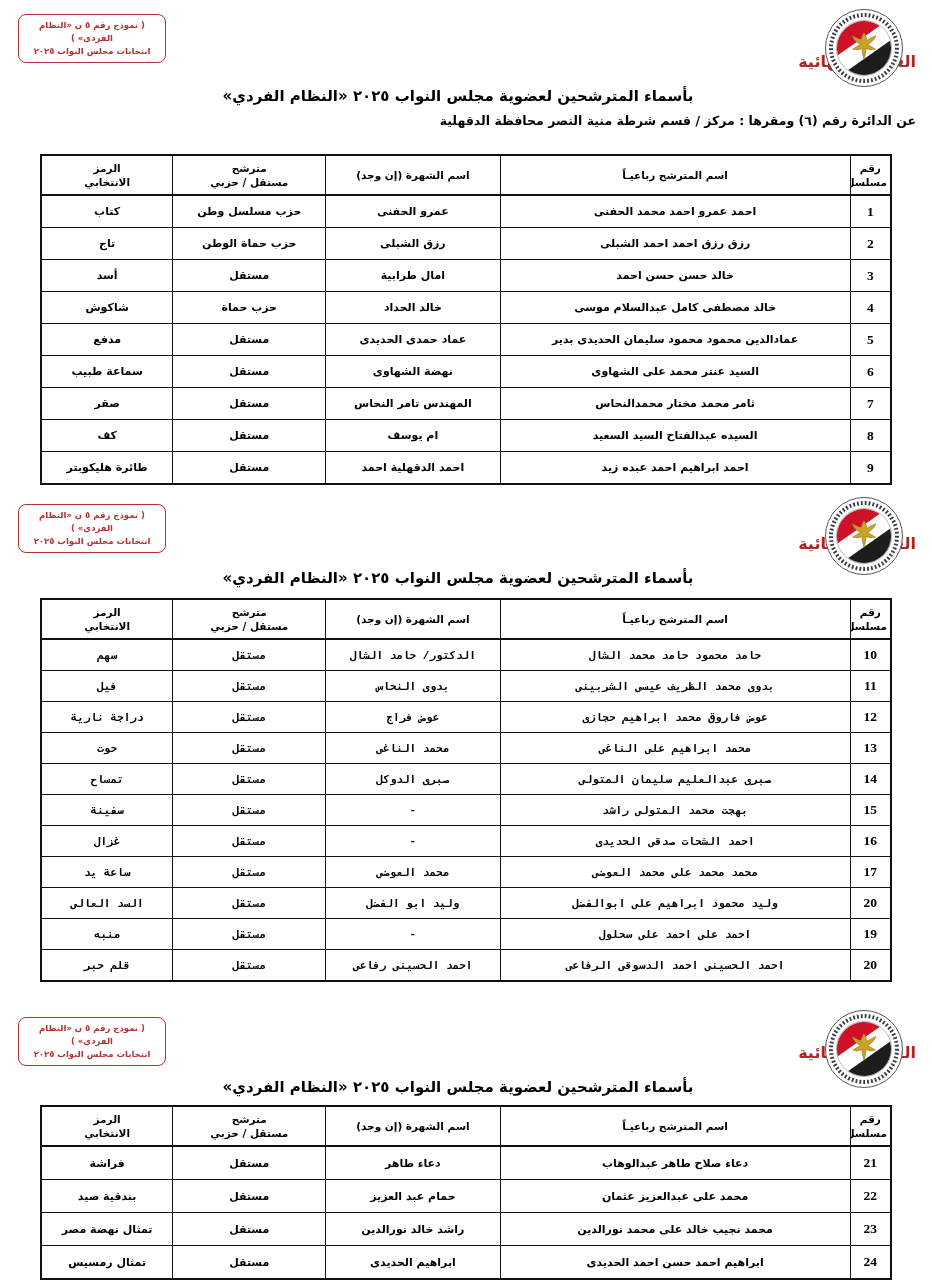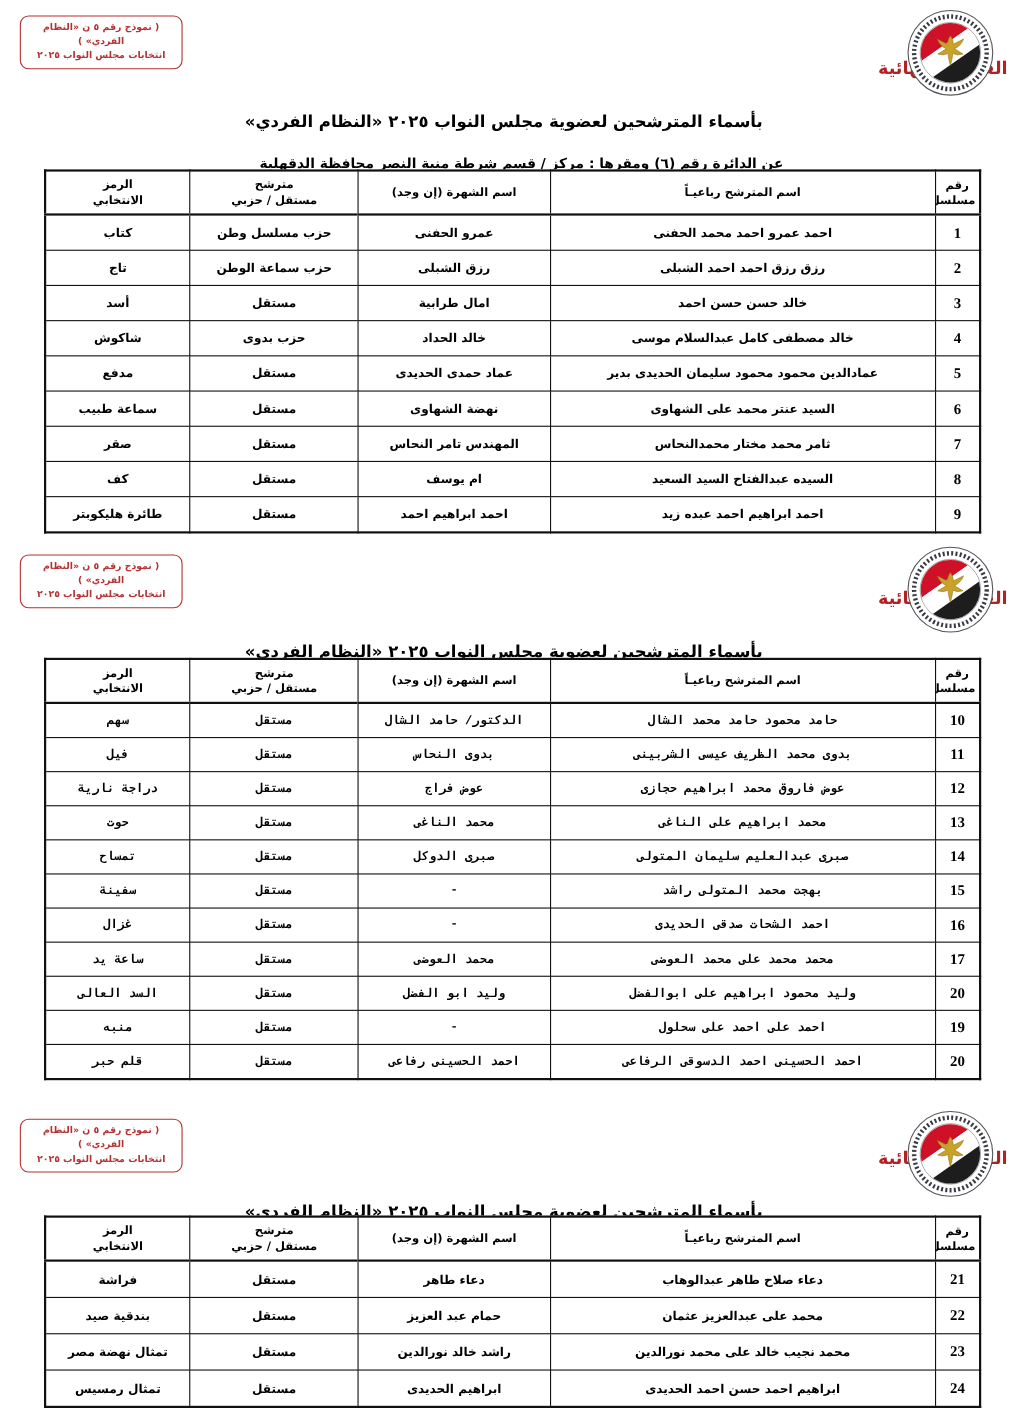--- a/index.html
+++ b/index.html
@@ -32,25 +32,25 @@
   .sec3 .logo{top:2px;}
 
   .title{
     text-align:right;color:#b22222;font-weight:bold;font-size:16px;
     direction:rtl;margin:0;
   }
   .sec1 .title{padding-top:52px;}
   .sec2 .title{padding-top:42px;}
   .sec3 .title{padding-top:36px;}
   .subtitle{
-    text-align:center;font-weight:bold;font-size:15px;direction:rtl;margin:14px;
+    text-align:center;font-weight:bold;font-size:15px;direction:rtl;margin:0;
     padding-top:16px;
   }
   .district{
-    text-align:center;font-weight:bold;font-size:12.5px;direction:rtl;margin:0;
+    text-align:right;font-weight:bold;font-size:12.5px;direction:rtl;margin:0;
     padding-top:8px;
     padding-left:32px;
   }
 
   table.cand{
     position:absolute;left:40px;width:852px;
     border-collapse:collapse;direction:rtl;table-layout:fixed;
     background:#fff;
   }
   .sec1 table.cand{top:154px;}
@@ -135,35 +135,35 @@
           <td class="c-serial">1</td>
           <td class="c-name">احمد عمرو احمد محمد الحفنى</td>
           <td class="c-shohra">عمرو الحفنى</td>
           <td class="c-party">حزب مسلسل وطن</td>
           <td class="c-symbol">كتاب</td>
         </tr>
         <tr>
           <td class="c-serial">2</td>
           <td class="c-name">رزق رزق احمد احمد الشبلى</td>
           <td class="c-shohra">رزق الشبلى</td>
-          <td class="c-party">حزب سماعة الوطن</td>
+          <td class="c-party">حزب حماة الوطن</td>
           <td class="c-symbol">تاج</td>
         </tr>
         <tr>
           <td class="c-serial">3</td>
           <td class="c-name">خالد حسن حسن احمد</td>
           <td class="c-shohra">امال طرابية</td>
           <td class="c-party">مستقل</td>
           <td class="c-symbol">أسد</td>
         </tr>
         <tr>
           <td class="c-serial">4</td>
           <td class="c-name">خالد مصطفى كامل عبدالسلام موسى</td>
           <td class="c-shohra">خالد الحداد</td>
-          <td class="c-party">حزب بدوى</td>
+          <td class="c-party">حزب حماة</td>
           <td class="c-symbol">شاكوش</td>
         </tr>
         <tr>
           <td class="c-serial">5</td>
           <td class="c-name">عمادالدين محمود محمود سليمان الحديدى بدير</td>
           <td class="c-shohra">عماد حمدى الحديدى</td>
           <td class="c-party">مستقل</td>
           <td class="c-symbol">مدفع</td>
         </tr>
         <tr>
@@ -183,21 +183,21 @@
         <tr>
           <td class="c-serial">8</td>
           <td class="c-name">السيده عبدالفتاح السيد السعيد</td>
           <td class="c-shohra">ام يوسف</td>
           <td class="c-party">مستقل</td>
           <td class="c-symbol">كف</td>
         </tr>
         <tr>
           <td class="c-serial">9</td>
           <td class="c-name">احمد ابراهيم احمد عبده زيد</td>
-          <td class="c-shohra">احمد ابراهيم احمد</td>
+          <td class="c-shohra">احمد الدقهلية احمد</td>
           <td class="c-party">مستقل</td>
           <td class="c-symbol">طائرة هليكوبتر</td>
         </tr>
       </tbody>
   </table>
 </div>
 
 <div class="section sec2">
   <div class="stamp">
     <div>( نموذج رقم ٥ ن «النظام الفردي» )</div>

